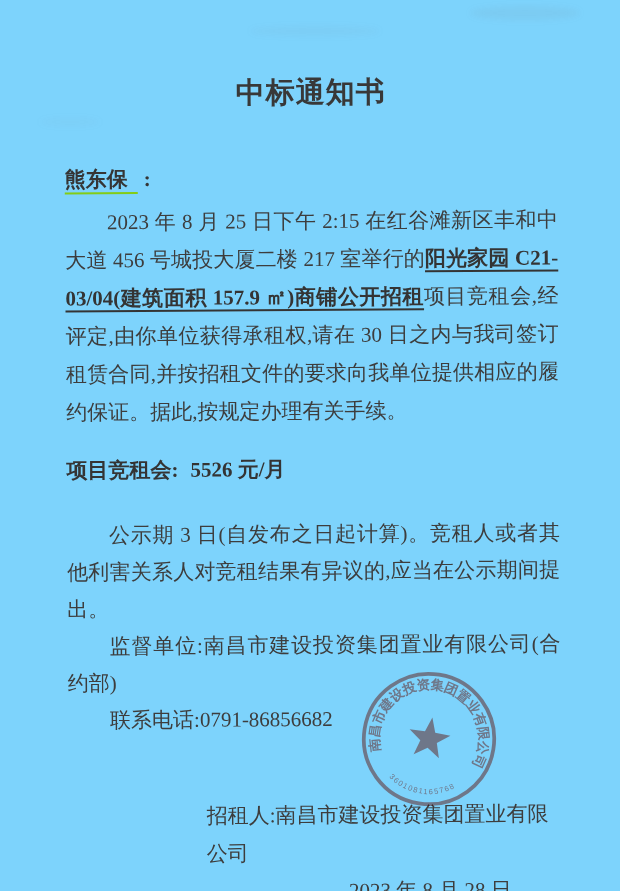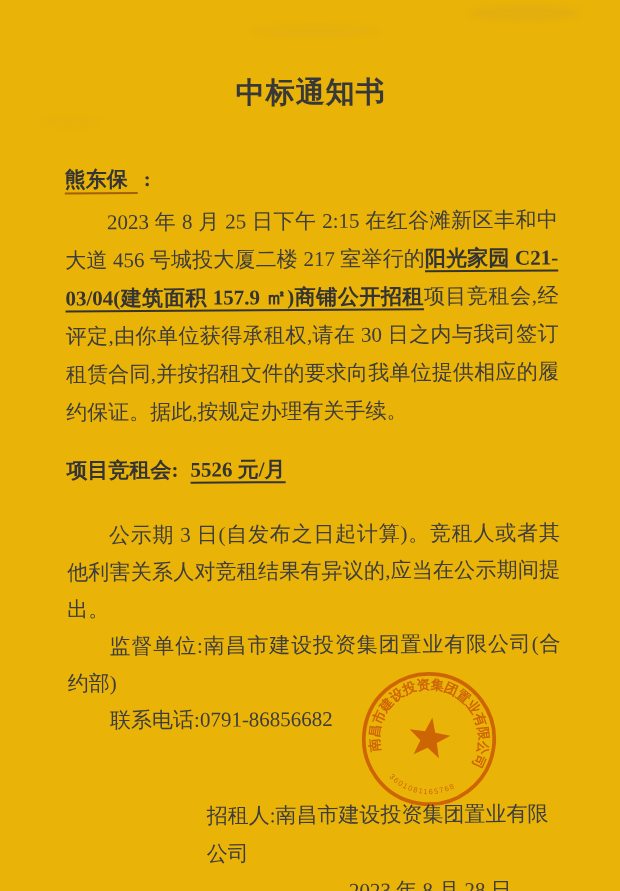--- a/index.html
+++ b/index.html
@@ -1,53 +1,53 @@
 <!DOCTYPE html>
 <html><head>
 <meta charset="utf-8">
 <style>
   html,body{margin:0;padding:0;}
   body{
     width:620px;height:891px;background:#ffffff;overflow:hidden;
     font-family:"Liberation Serif","DejaVu Serif",serif;
   }
   .page{
-    position:relative;width:620px;height:891px;background:#eab308;color:#3b3b3b;
+    position:relative;width:620px;height:891px;background:#7dd3fc;color:#3b3b3b;
   }
   .scan-noise{position:absolute;border-radius:50%;filter:blur(3px);pointer-events:none;}
   .noise1{left:470px;top:6px;width:110px;height:14px;background:rgba(120,120,120,0.07);}
   .noise2{left:250px;top:26px;width:130px;height:10px;background:rgba(120,120,120,0.05);}
   .noise3{left:40px;top:118px;width:60px;height:8px;background:rgba(120,120,120,0.04);}
 
   .content{
     position:absolute;left:64px;top:64px;width:493px;
     transform:rotate(-0.35deg);transform-origin:50% 0;
   }
   .doc-title{
     font-size:29px;font-weight:700;text-align:center;letter-spacing:1px;
     line-height:40px;margin:8px 0 0 0;color:#383838;
   }
   .recipient{
     margin-top:50px;font-size:21px;font-weight:700;line-height:32px;color:#353535;
   }
-  .recipient .name{border-bottom:2px solid #a16207;padding:0 10px 1px 0;}
+  .recipient .name{border-bottom:2px solid #84cc16;padding:0 10px 1px 0;}
   .recipient .colon{margin-left:6px;font-weight:700;}
 
   .body-para{
     margin-top:8px;font-size:21px;line-height:38px;color:#3d3d3d;
     text-align:justify;text-justify:inter-character;text-indent:2em;
   }
   .bold-u{
     font-weight:700;color:#343434;
     text-decoration:underline;text-decoration-thickness:2px;text-underline-offset:5px;
   }
 
   .result-line{margin-top:22px;font-size:21px;font-weight:700;line-height:34px;color:#343434;}
   .result-value{
-    text-decoration:underline;text-decoration-thickness:2px;text-underline-offset:5px;
+    text-decoration-thickness:2px;text-underline-offset:5px;
     padding:0 16px 0 12px;
   }
 
   .block2{margin-top:30px;font-size:21px;line-height:37px;color:#3d3d3d;}
   .block2 .p{text-indent:2em;text-align:justify;text-justify:inter-character;}
 
   .sig-block{margin-top:58px;font-size:21px;color:#3d3d3d;}
   .sig-line{margin-left:138px;line-height:38px;}
   .date-line{margin-left:280px;line-height:38px;}
 

